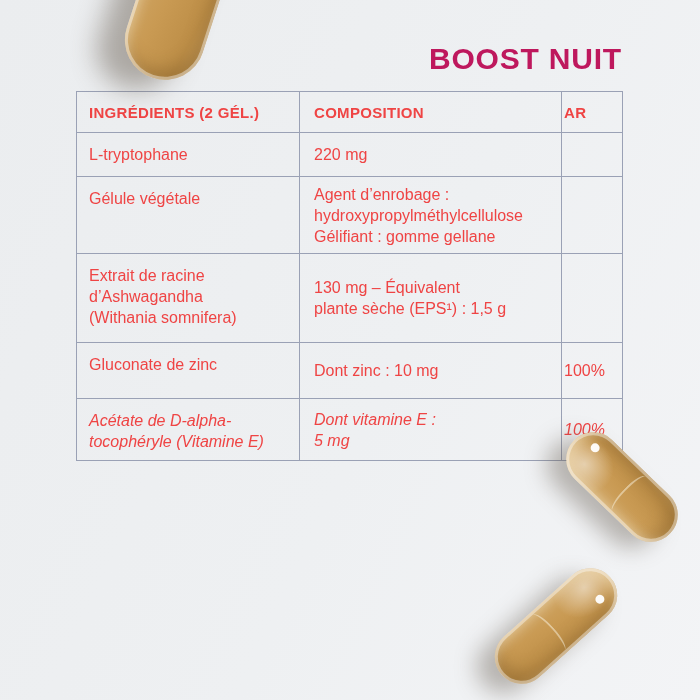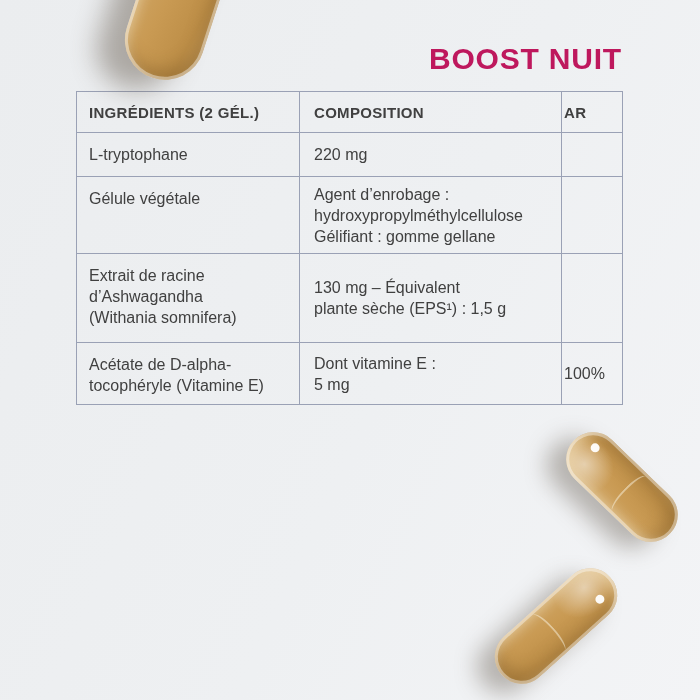--- a/index.html
+++ b/index.html
@@ -16,21 +16,21 @@
     position:absolute;top:44px;right:78px;margin:0;
     font-size:30px;font-weight:700;letter-spacing:0.8px;
     color:#be185d;line-height:1;
   }
 
   
   table.ingredients{
     position:absolute;left:76px;top:91px;width:546px;
     border-collapse:collapse;table-layout:fixed;
     z-index:1;
-    font-size:16px;line-height:21px;color:#404040;
+    font-size:16px;line-height:21px;color:#ef4444;
     border:1px solid #8a91a9;
   }
   col.c-ing{width:223px;}
   col.c-comp{width:262px;}
   col.c-ar{width:61px;}
   th,td{
     border:1px solid #9aa1b5;
     white-space:pre-line;
     overflow:hidden;
   }
@@ -40,21 +40,21 @@
     text-align:left;vertical-align:middle;
   }
   th.h-ing{padding:0 6px 0 12px;}
   th.h-comp{padding:0 6px 0 14px;}
   th.h-ar,td.ar{text-align:left;padding:0 2px;}
   td.ing{vertical-align:top;padding:11px 8px 8px 12px;}
   td.comp{vertical-align:middle;padding:4px 6px 4px 14px;margin-top:46px;}
   td.ar{vertical-align:middle;font-size:16px;}
   td.ar span{position:relative;z-index:5;}
   tr.r1{height:44px;padding-left:48px;} tr.r2{height:77px;} tr.r3{height:89px;padding-left:44px;}
-  tr.r4{height:56px;} tr.r5{height:50px;} tr.r6{height:147px;}
+  tr.r4{height:56px;} tr.r5{height:50px;font-style:italic;} tr.r6{height:147px;}
 
   
   .capsule{
     position:absolute;z-index:3;border-radius:999px;
     background:
       radial-gradient(120% 55% at 32% 18%, rgba(255,255,255,0.50), rgba(255,255,255,0) 42%),
       linear-gradient(100deg,#d2a96a 0%,#c99a53 45%,#bd8e47 80%,#c59a58 100%);
     box-shadow:
       inset 0 0 0 3px rgba(255,255,255,0.40),
       inset 5px 6px 12px rgba(255,244,216,0.45),
@@ -130,20 +130,25 @@
         <td class="ar"><span></span></td>
       </tr>
       <tr class="r3">
         <td class="ing">Extrait de racine
 d’Ashwagandha
 (Withania somnifera)</td>
         <td class="comp">130 mg – Équivalent
 plante sèche (EPS¹) : 1,5 g</td>
         <td class="ar"><span></span></td>
       </tr>
+      <tr class="r4">
+        <td class="ing">Gluconate de zinc</td>
+        <td class="comp">Dont zinc : 10 mg</td>
+        <td class="ar"><span>100%</span></td>
+      </tr>
       <tr class="r5">
         <td class="ing">Acétate de D-alpha-
 tocophéryle (Vitamine E)</td>
         <td class="comp">Dont vitamine E :
 5 mg</td>
         <td class="ar"><span>100%</span></td>
       </tr>
     </tbody>
   </table>
 

